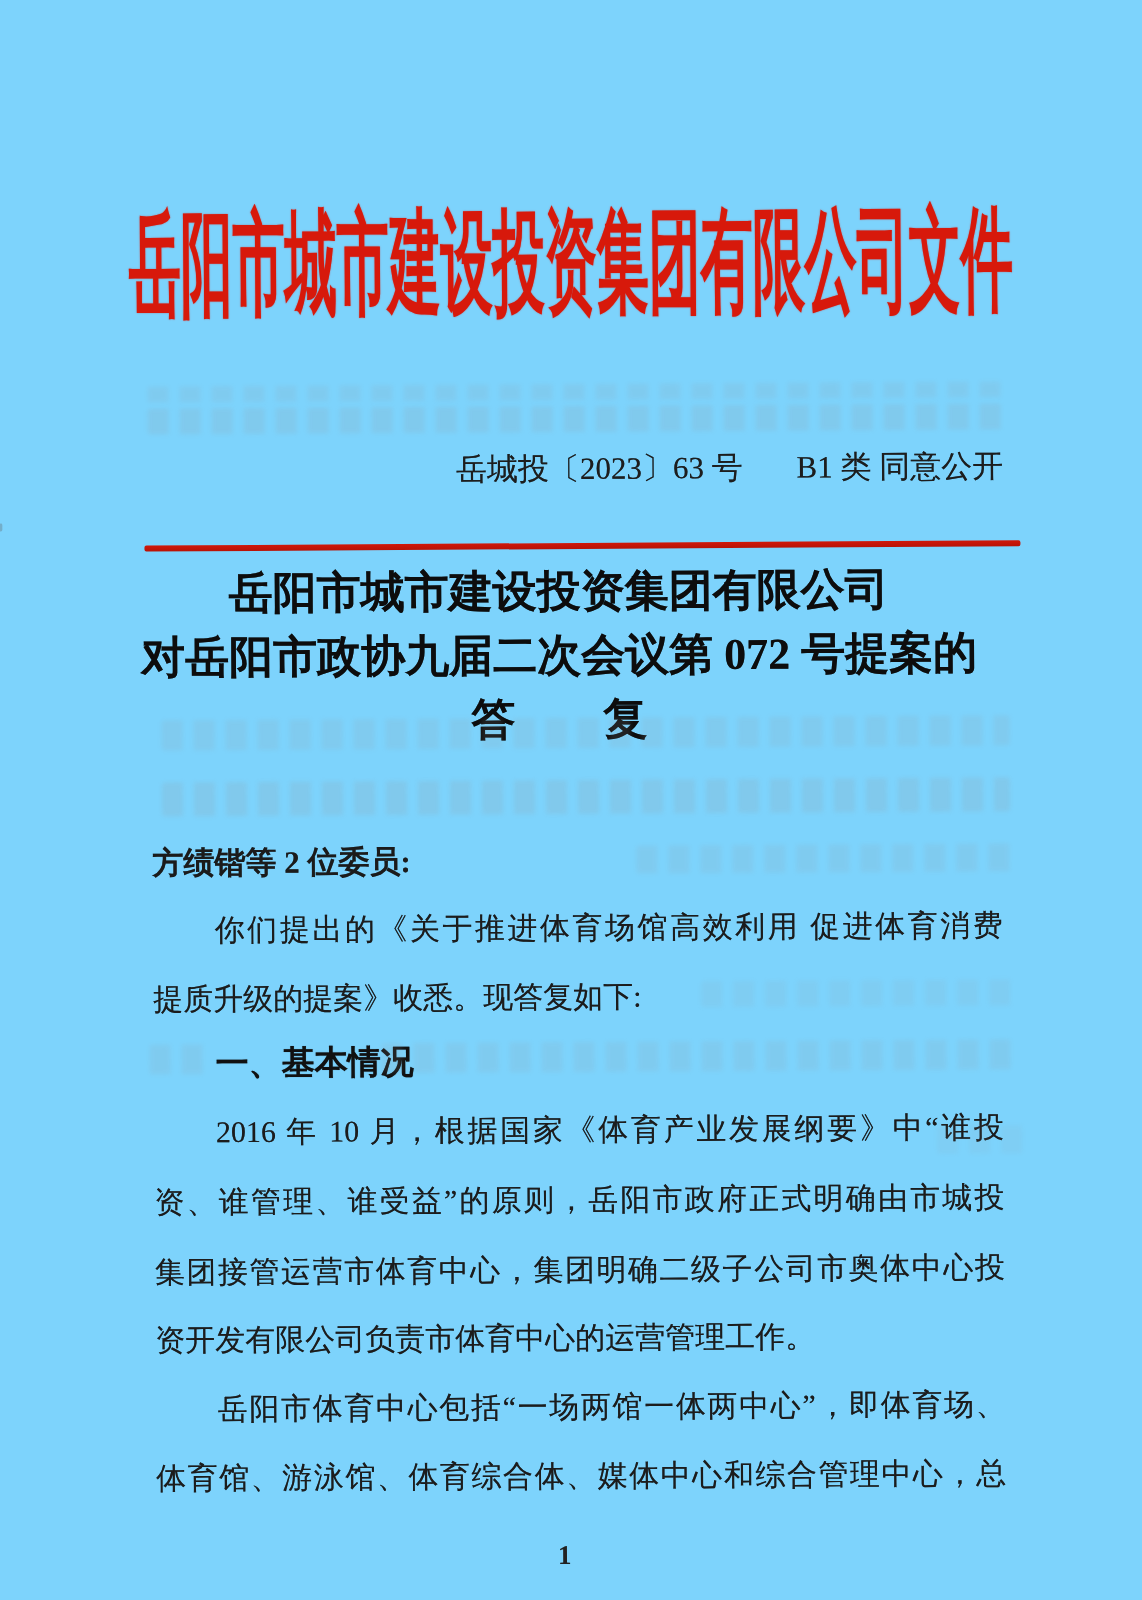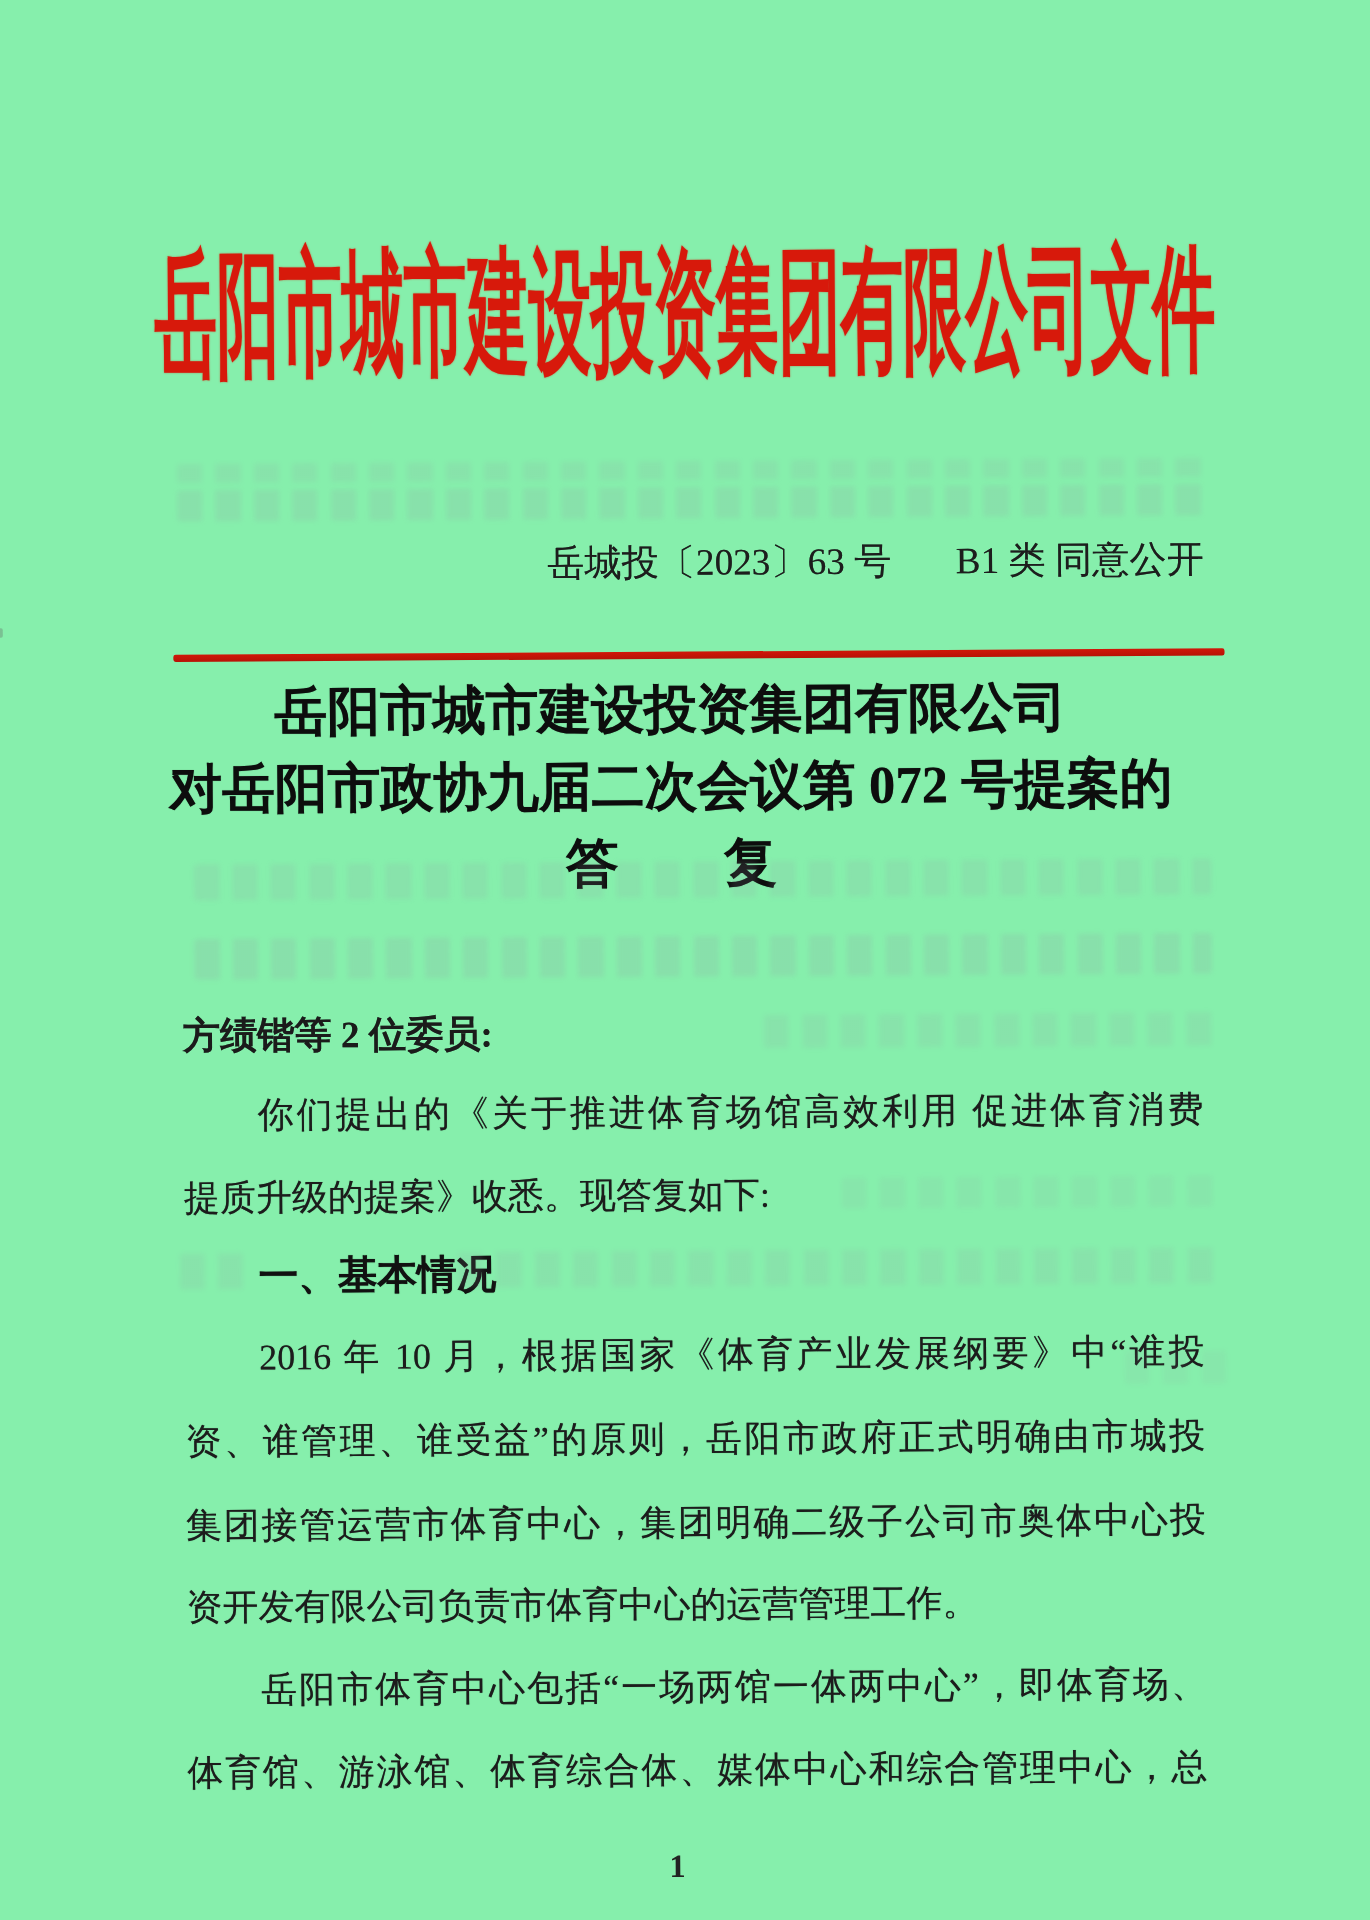--- a/index.html
+++ b/index.html
@@ -4,21 +4,21 @@
 <style>
   html,body{margin:0;padding:0;}
   body{
     width:1142px;height:1600px;
     background:#e9e9e9;
     font-family:"Liberation Serif", serif;
   }
   .page{
     position:relative;
     width:1142px;height:1600px;
-    background:#86efac;
+    background:#7dd3fc;
     overflow:hidden;
   }
   .content{
     position:absolute;inset:0;
     transform:rotate(-0.35deg);
     transform-origin:50% 50%;
   }
   
   .letterhead{
     position:absolute;top:200px;left:24px;width:1100px;

